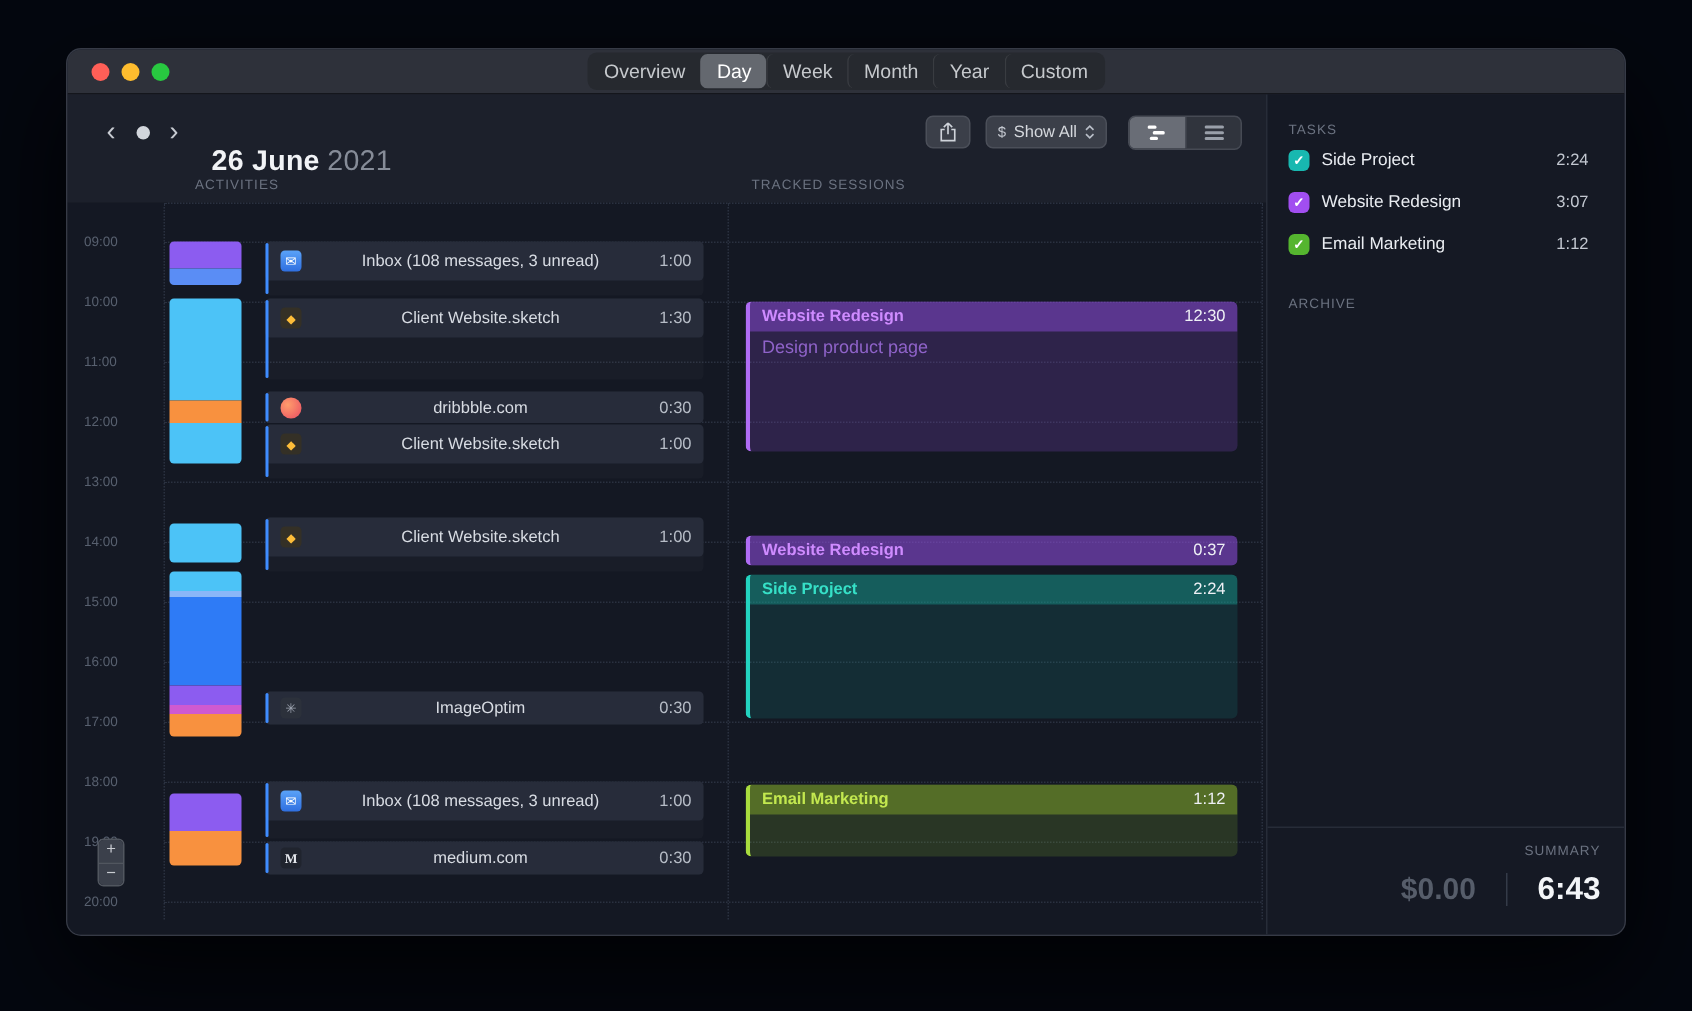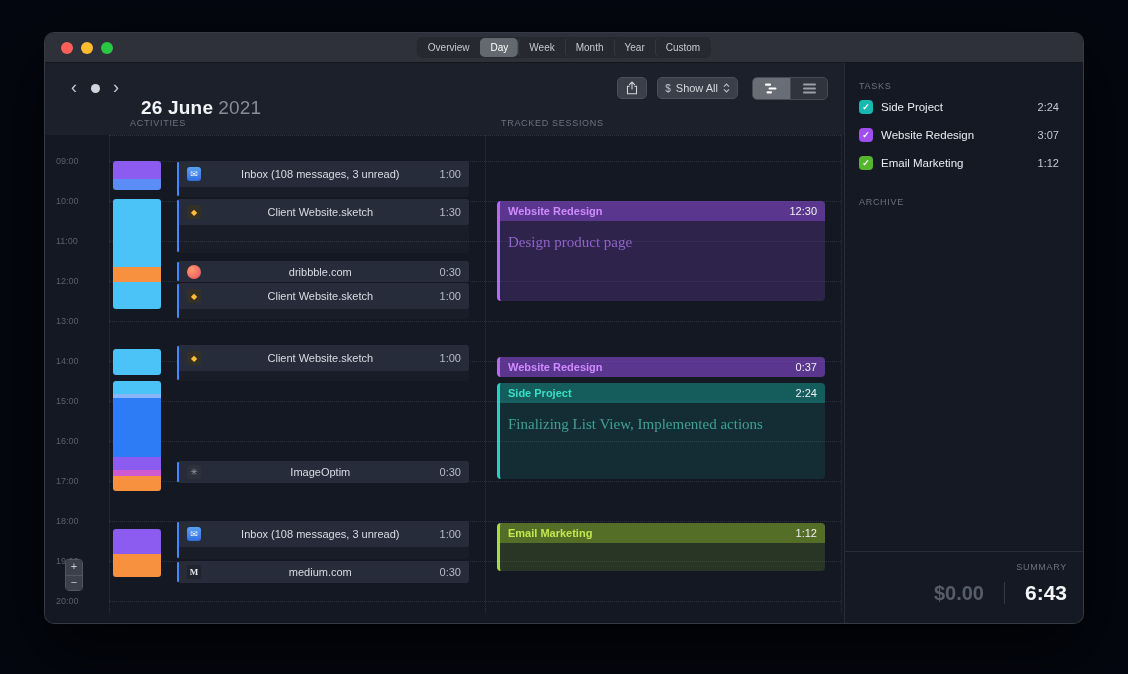--- a/index.html
+++ b/index.html
@@ -21,21 +21,21 @@
     display:flex; align-items:center; position:relative;
   }
   .lights { display:flex; gap:8px; margin-left:16px; }
   .light { width:12px; height:12px; border-radius:50%; }
   .light.red{ background:#ff5f57; } .light.yellow{ background:#febc2e; } .light.green{ background:#28c840; }
   .tabs {
     position:absolute; left:50%; transform:translateX(-50%);
     display:flex; background:#26292f; border-radius:6px; padding:1px;
   }
   .tab {
-    font-size:10px; color:#c6c9cd; padding:4px 10px; border-radius:5px;
+    font-size:13px; color:#c6c9cd; padding:4px 10px; border-radius:5px;
     white-space:nowrap; cursor:default;text-align:center;
   }
   .tab + .tab { border-left:1px solid rgba(255,255,255,.09); }
   .tab.active { background:#64686f; color:#ffffff; border-left-color:transparent; }
   
   .window-body { display:flex; height:560px; }
   .main { flex:1; position:relative; background:#1c202b; }
   .sidebar { width:239px; background:#151924; border-left:1px solid #272c38; position:relative; }
   
   .main-header { height:50px; display:flex; align-items:center; padding:0 16px 0 18px; }
@@ -89,21 +89,21 @@
   .ic.sketch { background:#343026; color:#fdbd39; }
   .ic.dribbble { background:radial-gradient(circle at 35% 35%, #ff9d6c, #e84c62); border-radius:50%; }
   .ic.code { background:#2d66e8; color:#fff; font-size:6px; font-family:"DejaVu Sans Mono",monospace; }
   .ic.imageoptim { background:#2c313b; color:#9aa1ad; font-size:9px; }
   .ic.medium { background:#20242e; color:#e4e7ec; font-family:"Liberation Serif",serif; font-weight:bold; font-size:9px; }
   
   .session { position:absolute; left:452px; width:328px; border-radius:4px; overflow:hidden; border-left:3px solid; }
   .session .hd { height:20px; display:flex; align-items:center; gap:8px; padding:0 8px; }
   .session .title { flex:1; font-size:11px; font-weight:bold; white-space:nowrap; overflow:hidden; }
   .session .dur { font-size:11px; color:#eef0f5; }
-  .session .note { font-size:15px; padding:13px 8px 0;font-family:Liberation Serif, serif; }
+  .session .note { font-size:12px; padding:3px 8px 0; }
   .session.purple { background:rgba(148,78,230,.20); border-color:#b06cf5; }
   .session.purple .hd { background:rgba(152,82,236,.42); }
   .session.purple .title { color:#cf8bff; }
   .session.purple .note { color:#8f63c9; }
   .session.teal { background:rgba(22,180,162,.14); border-color:#23d3c0; }
   .session.teal .hd { background:rgba(23,160,148,.42); }
   .session.teal .title { color:#36e0c7; }
   .session.teal .note { color:#3fa193; }
   .session.lime { background:rgba(163,230,53,.15); border-color:#a9dc3e; }
   .session.lime .hd { background:rgba(145,185,42,.42); }
@@ -330,21 +330,20 @@
           <div class="hd">
               <span class="title">Website Redesign</span>
               <span class="dur">0:37</span>
             </div>
         </div>
         <div class="session teal" style="top:248px;height:96px">
           <div class="hd">
               <span class="title">Side Project</span>
               <span class="dur">2:24</span>
             </div>
-          <div class="note">Finalizing List View, Implemented actions</div>
         </div>
         <div class="session lime" style="top:388px;height:48px">
           <div class="hd">
               <span class="title">Email Marketing</span>
               <span class="dur">1:12</span>
             </div>
         </div>
 
         <div class="zoom">
           <div class="zoom-btn">+</div>

